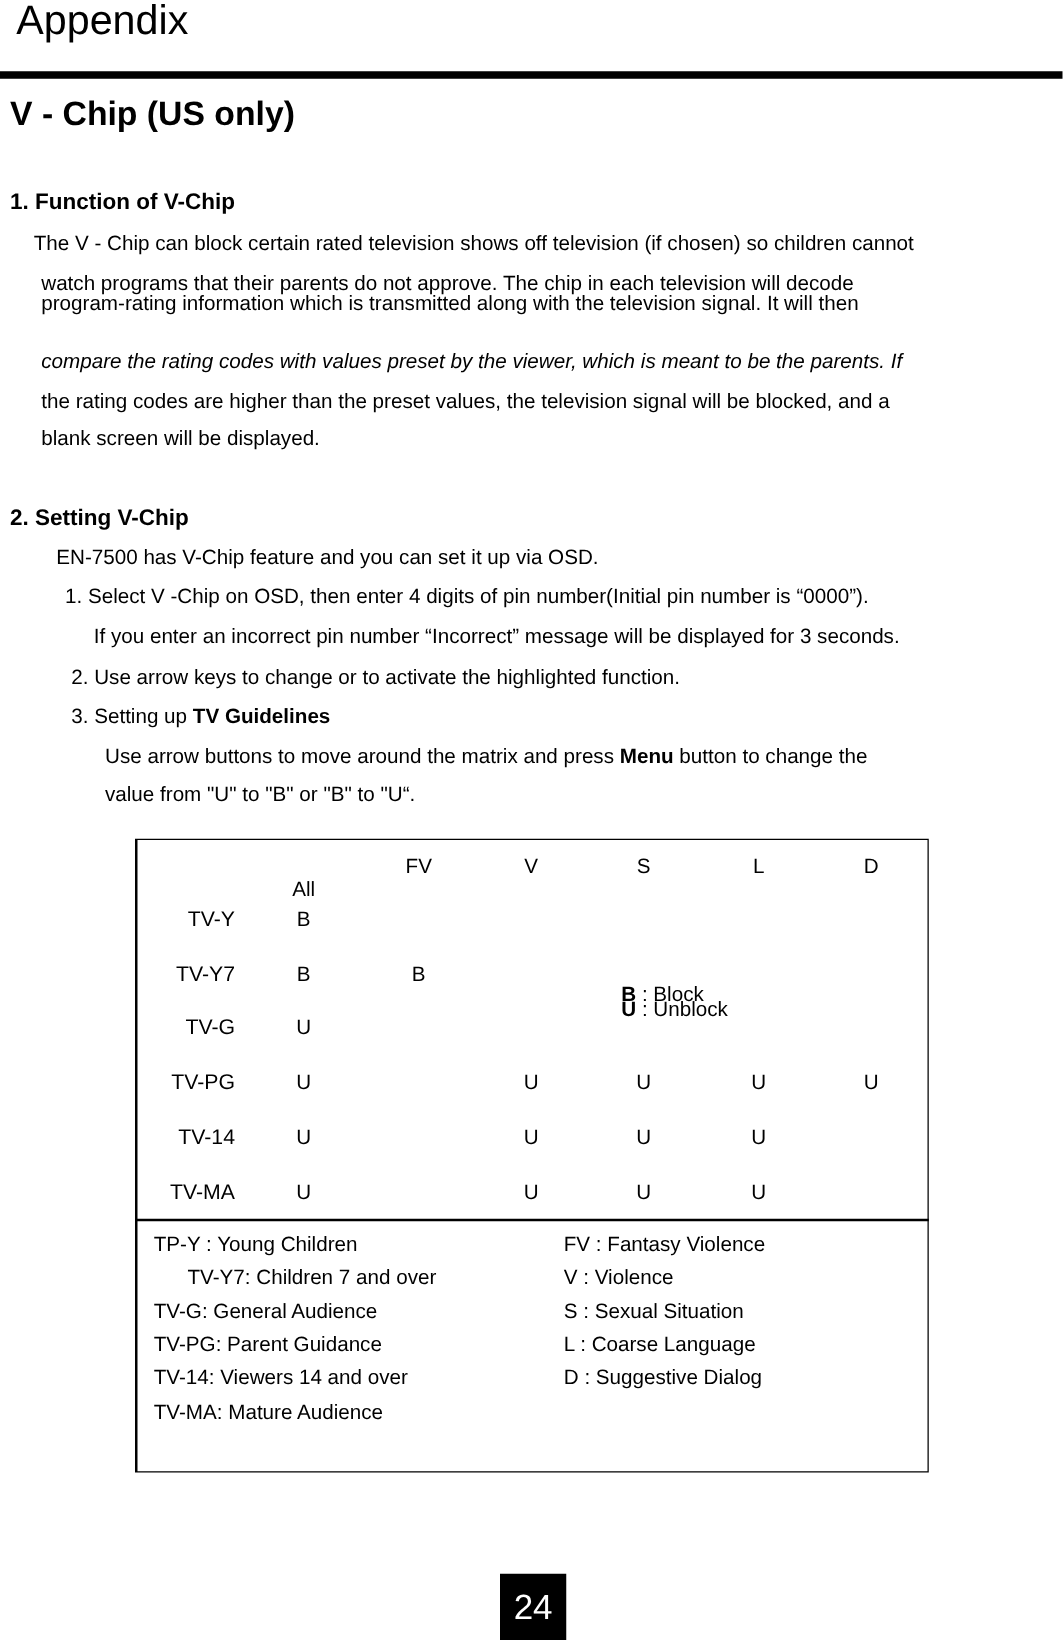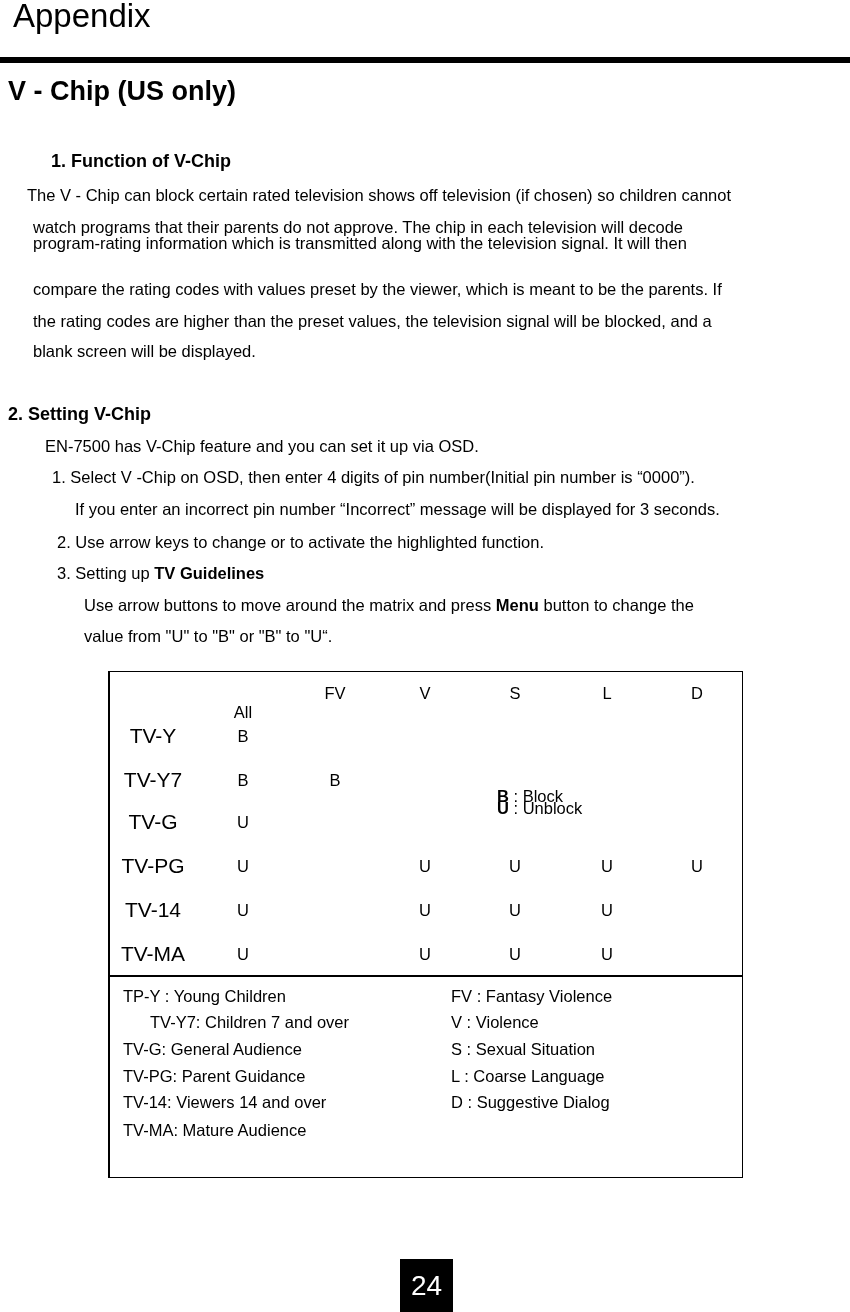--- a/index.html
+++ b/index.html
@@ -8,37 +8,37 @@
   .abs { position:absolute; white-space:nowrap; }
   #appendix { left:13px; top:-6px; font-size:33px; line-height:44px; }
   #rule { left:0; top:57px; width:850px; height:6px; background:#000; }
   #title { left:8px; top:74px; font-size:27px; font-weight:bold; line-height:34px; }
   .h2 { font-size:18px; font-weight:bold; line-height:22px; }
   .p { font-size:16.5px; line-height:22px; }
   b { font-weight:bold; }
   #box { left:108px; top:671px; width:635px; height:507px; border:1.5px solid #000; border-left:2px solid #000; box-sizing:border-box; }
   #divider { left:109px; top:975px; width:634px; height:1.5px; background:#000; }
   .cell { font-size:16.5px; line-height:20px; text-align:center; width:40px; }
-  .rowlbl { font-size:21px; line-height:20px; text-align:center; width:70px; }
+  .rowlbl { font-size:17px; line-height:20px; text-align:right; width:70px; }
   .leg { font-size:16.5px; line-height:20px; }
   #pagenum { left:400px; top:1259px; width:53px; height:53px; background:#000; color:#fff;
              font-size:28px; line-height:53px; text-align:center; }
 </style>
 </head>
 <body>
 
 <div class="abs" id="appendix">Appendix</div>
 <div class="abs" id="rule"></div>
 <div class="abs" id="title">V - Chip (US only)</div>
 
-<div class="abs h2" style="left:8px;top:150px;margin-left:43px;">1. Function of V-Chip</div>
+<div class="abs h2" style="left:8px;top:150px;">1. Function of V-Chip</div>
 <div class="abs p" style="left:27px;top:184px;">The V - Chip can block certain rated television shows off television (if chosen) so children cannot</div>
 <div class="abs p" style="left:33px;top:216px;">watch programs that their parents do not approve. The chip in each television will decode</div>
 <div class="abs p" style="left:33px;top:232px;">program-rating information which is transmitted along with the television signal. It will then</div>
-<div class="abs p" style="left:33px;top:278px;">compare the rating codes with values preset by the viewer, which is meant to be the parents. If</div>
+<div class="abs p" style="left:33px;top:278px;font-style:italic;">compare the rating codes with values preset by the viewer, which is meant to be the parents. If</div>
 <div class="abs p" style="left:33px;top:310px;">the rating codes are higher than the preset values, the television signal will be blocked, and a</div>
 <div class="abs p" style="left:33px;top:340px;">blank screen will be displayed.</div>
 
 <div class="abs h2" style="left:8px;top:403px;">2. Setting V-Chip</div>
 <div class="abs p" style="left:25px;top:435px;margin-left:20px;">EN-7500 has V-Chip feature and you can set it up via OSD.</div>
 <div class="abs p" style="left:52px;top:466px;">1. Select V -Chip on OSD, then enter 4 digits of pin number(Initial pin number is “0000”).</div>
 <div class="abs p" style="left:75px;top:498px;">If you enter an incorrect pin number “Incorrect”  message will be displayed for 3 seconds.</div>
 <div class="abs p" style="left:57px;top:531px;">2. Use arrow keys to change or to activate the highlighted function.</div>
 <div class="abs p" style="left:57px;top:562px;"><span>3. Setting up </span><b>TV Guidelines</b></div>
 <div class="abs p" style="left:84px;top:594px;"><span>Use arrow buttons to move around the matrix and press </span><b>Menu</b><span> button to change the</span></div>

